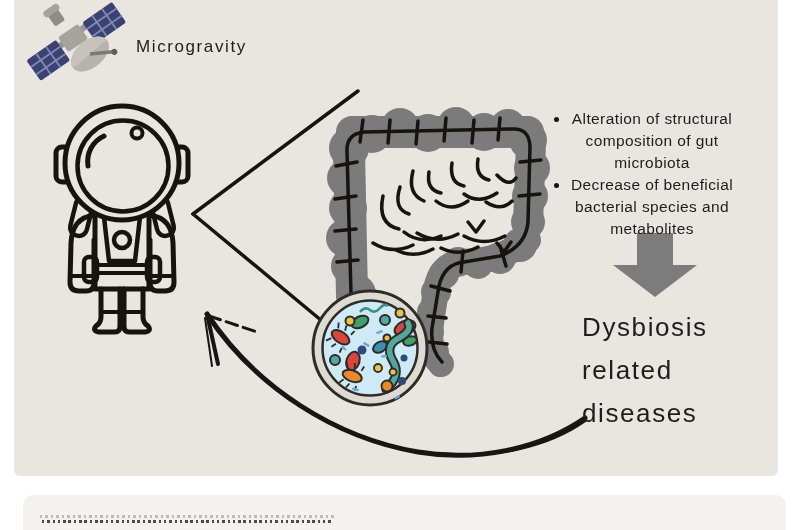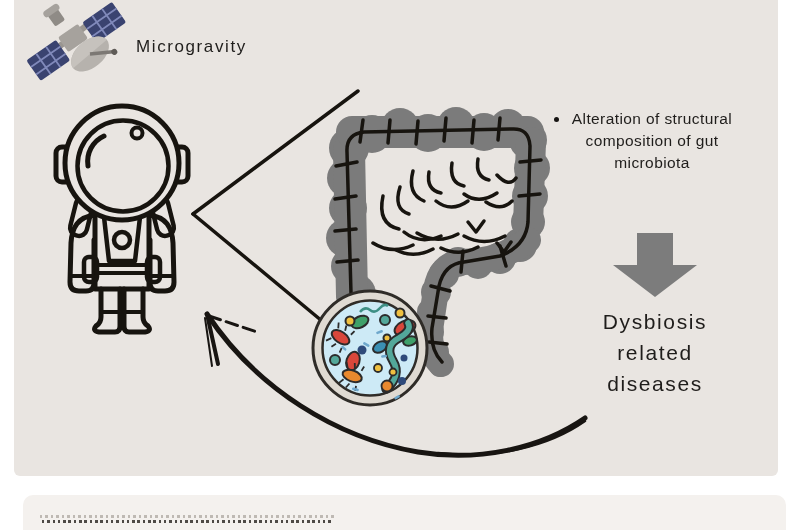--- a/index.html
+++ b/index.html
@@ -34,21 +34,21 @@
   .bullet-item{
     position:relative;text-align:center;font-size:15.5px;line-height:22px;
     letter-spacing:0.4px;color:var(--text);
   }
   .bullet-item::before{
     content:"";position:absolute;left:2px;top:9px;width:5px;height:5px;
     border-radius:50%;background:#161412;
   }
   .outcome-label{
     position:absolute;left:582px;top:306px;width:146px;z-index:2;
-    text-align:center;font-size:21px;line-height:31px;letter-spacing:1.6px;
+    text-align:left;font-size:26px;line-height:43px;letter-spacing:1.6px;
     color:var(--text);
   }
   .dots-light{
     position:absolute;left:40px;top:515px;width:296px;height:2.5px;z-index:2;
     background:repeating-linear-gradient(90deg,#beb9b3 0 2.5px,transparent 2.5px 5.5px);
   }
   .dots-dark{
     position:absolute;left:42px;top:520px;width:292px;height:2.5px;z-index:2;
     background:repeating-linear-gradient(90deg,#4e4a46 0 2.5px,transparent 2.5px 5.3px);
   }
@@ -237,18 +237,19 @@
     <path d="M 209 316 L 257 332" stroke-width="3" stroke-dasharray="12 6"></path>
   </g>
 
   <polygon points="637,233 673,233 673,265 697,265 655,297 613,265 637,265" fill="var(--arrow_gray)"></polygon>
 </svg>
 
 <div class="microgravity-label">Microgravity</div>
 
 <div class="bullet-list">
   <div class="bullet-item">Alteration of structural composition of gut microbiota</div>
+  <div class="bullet-item">Decrease of beneficial bacterial species and metabolites</div>
 </div>
 
 <div class="outcome-label">Dysbiosis related diseases</div>
 
 <div class="dots-light"></div>
 <div class="dots-dark"></div>
 
 </body></html>

